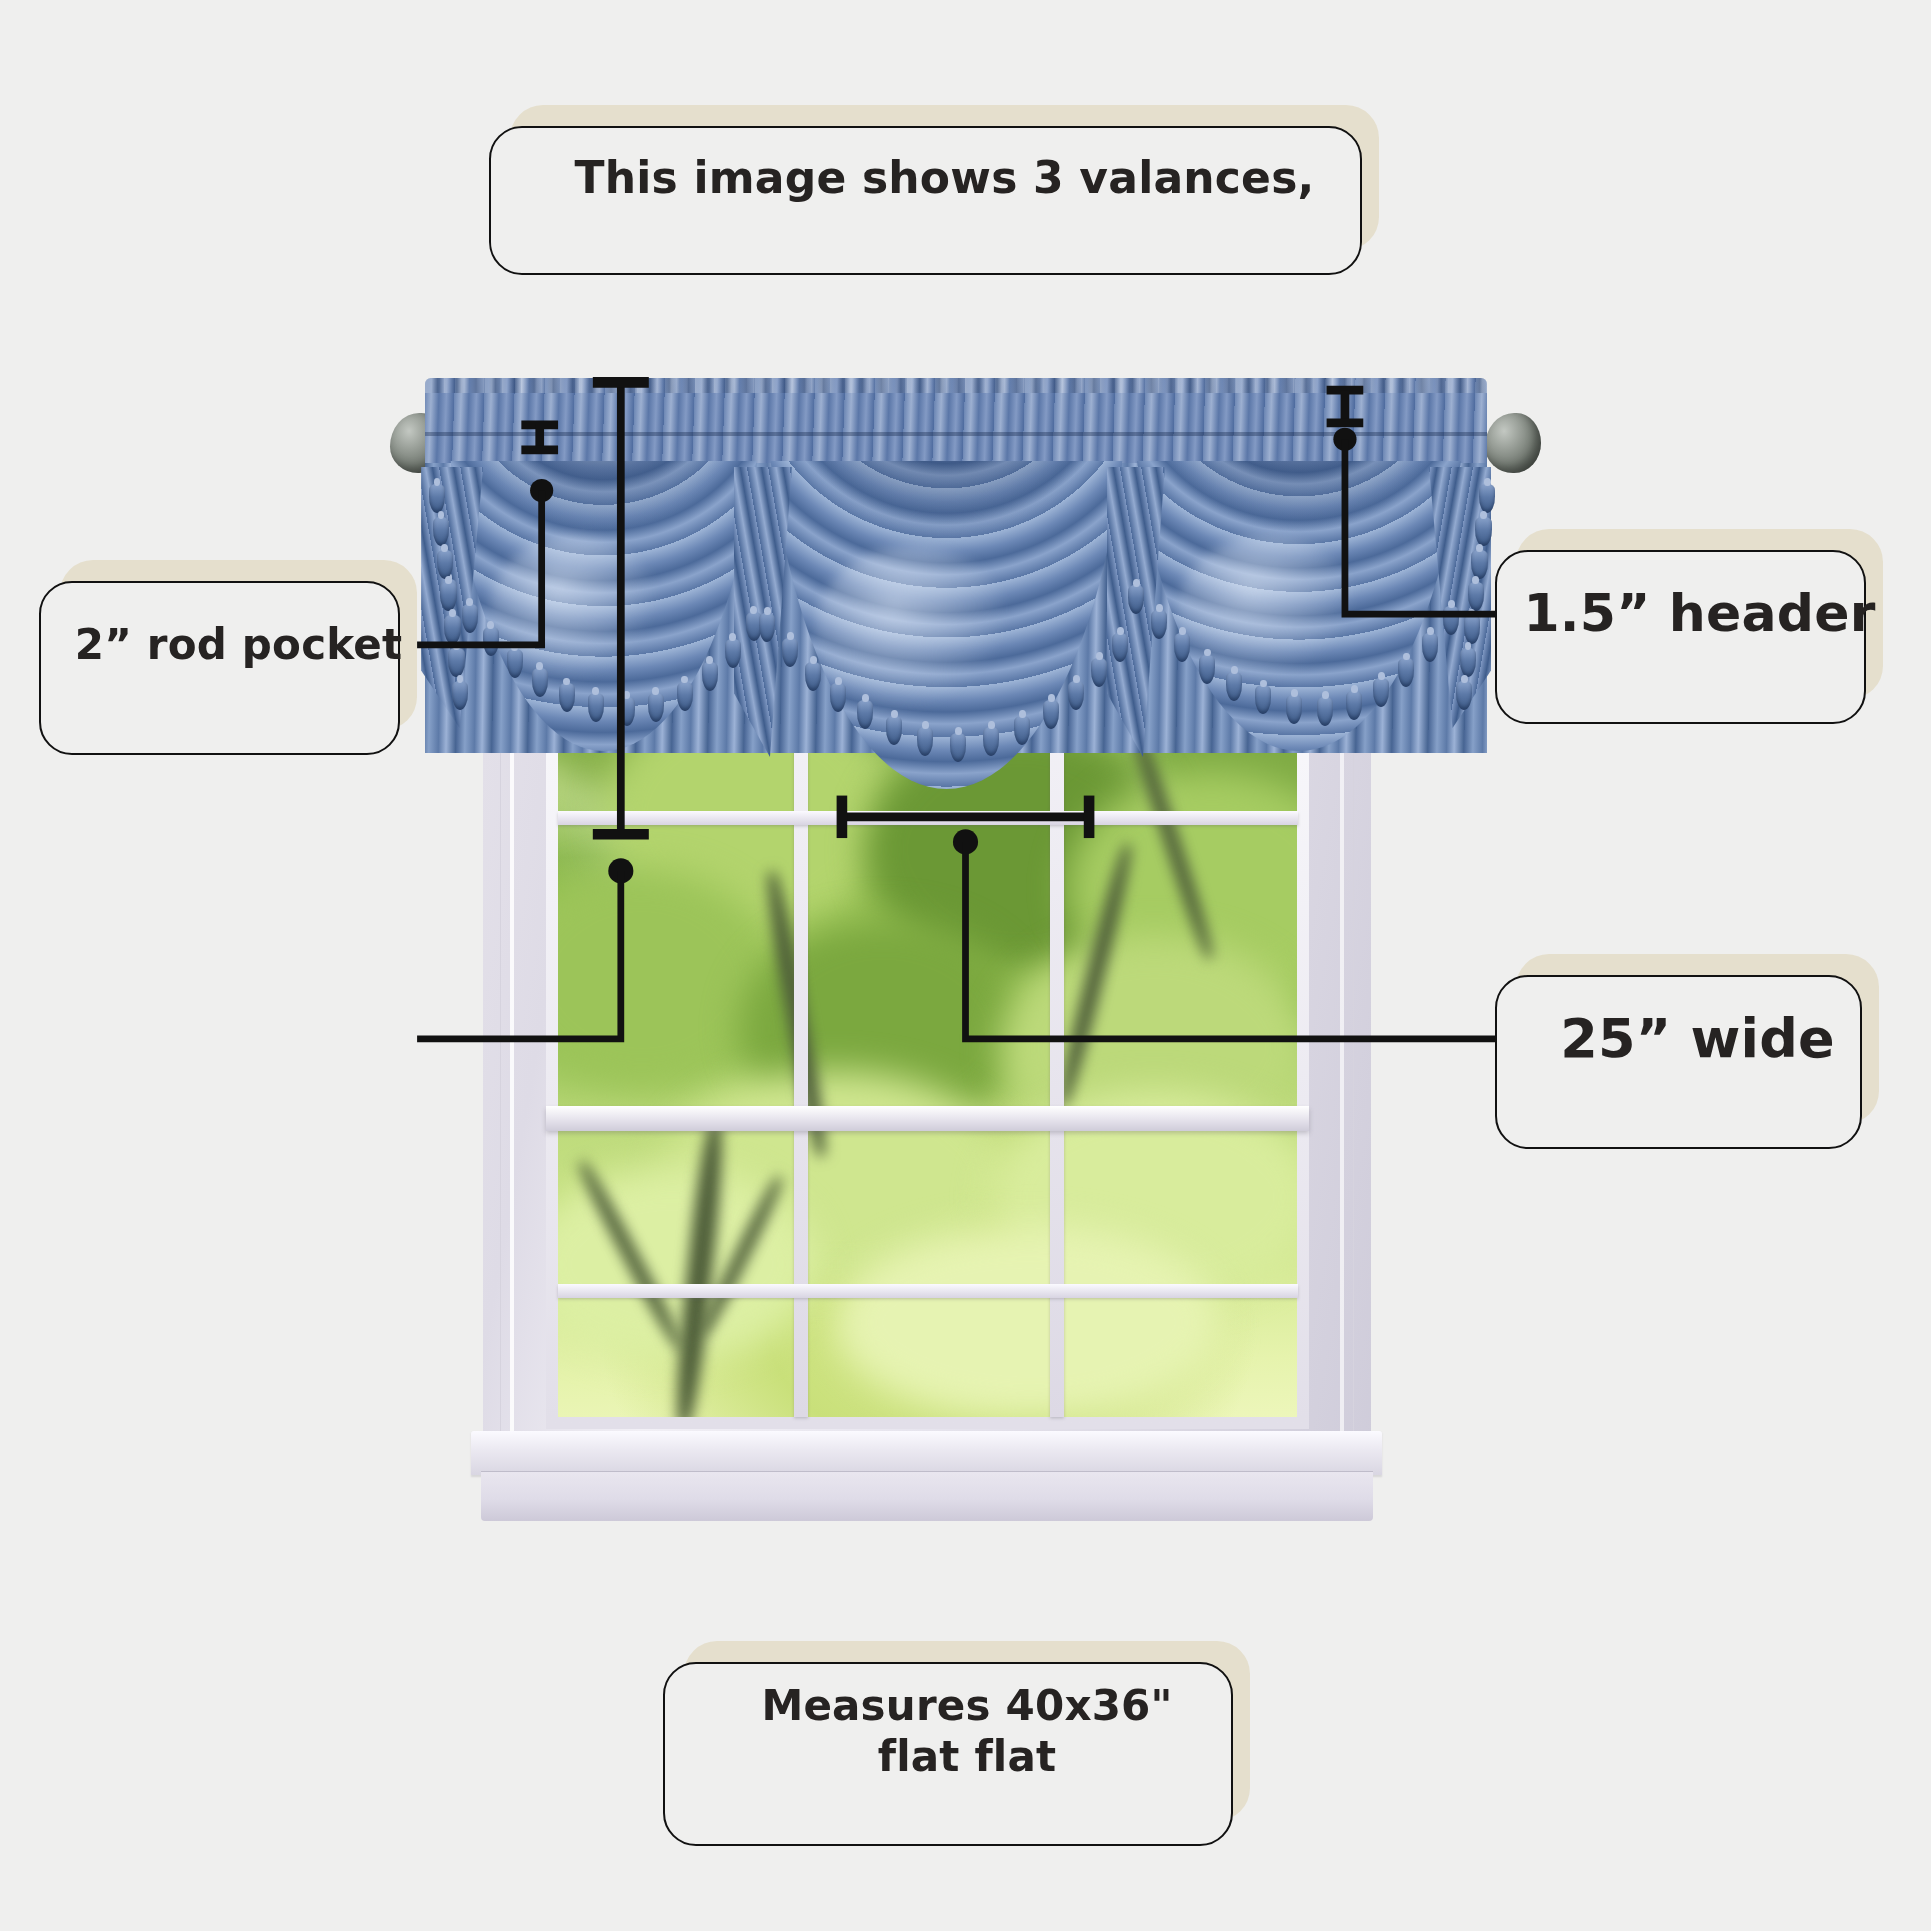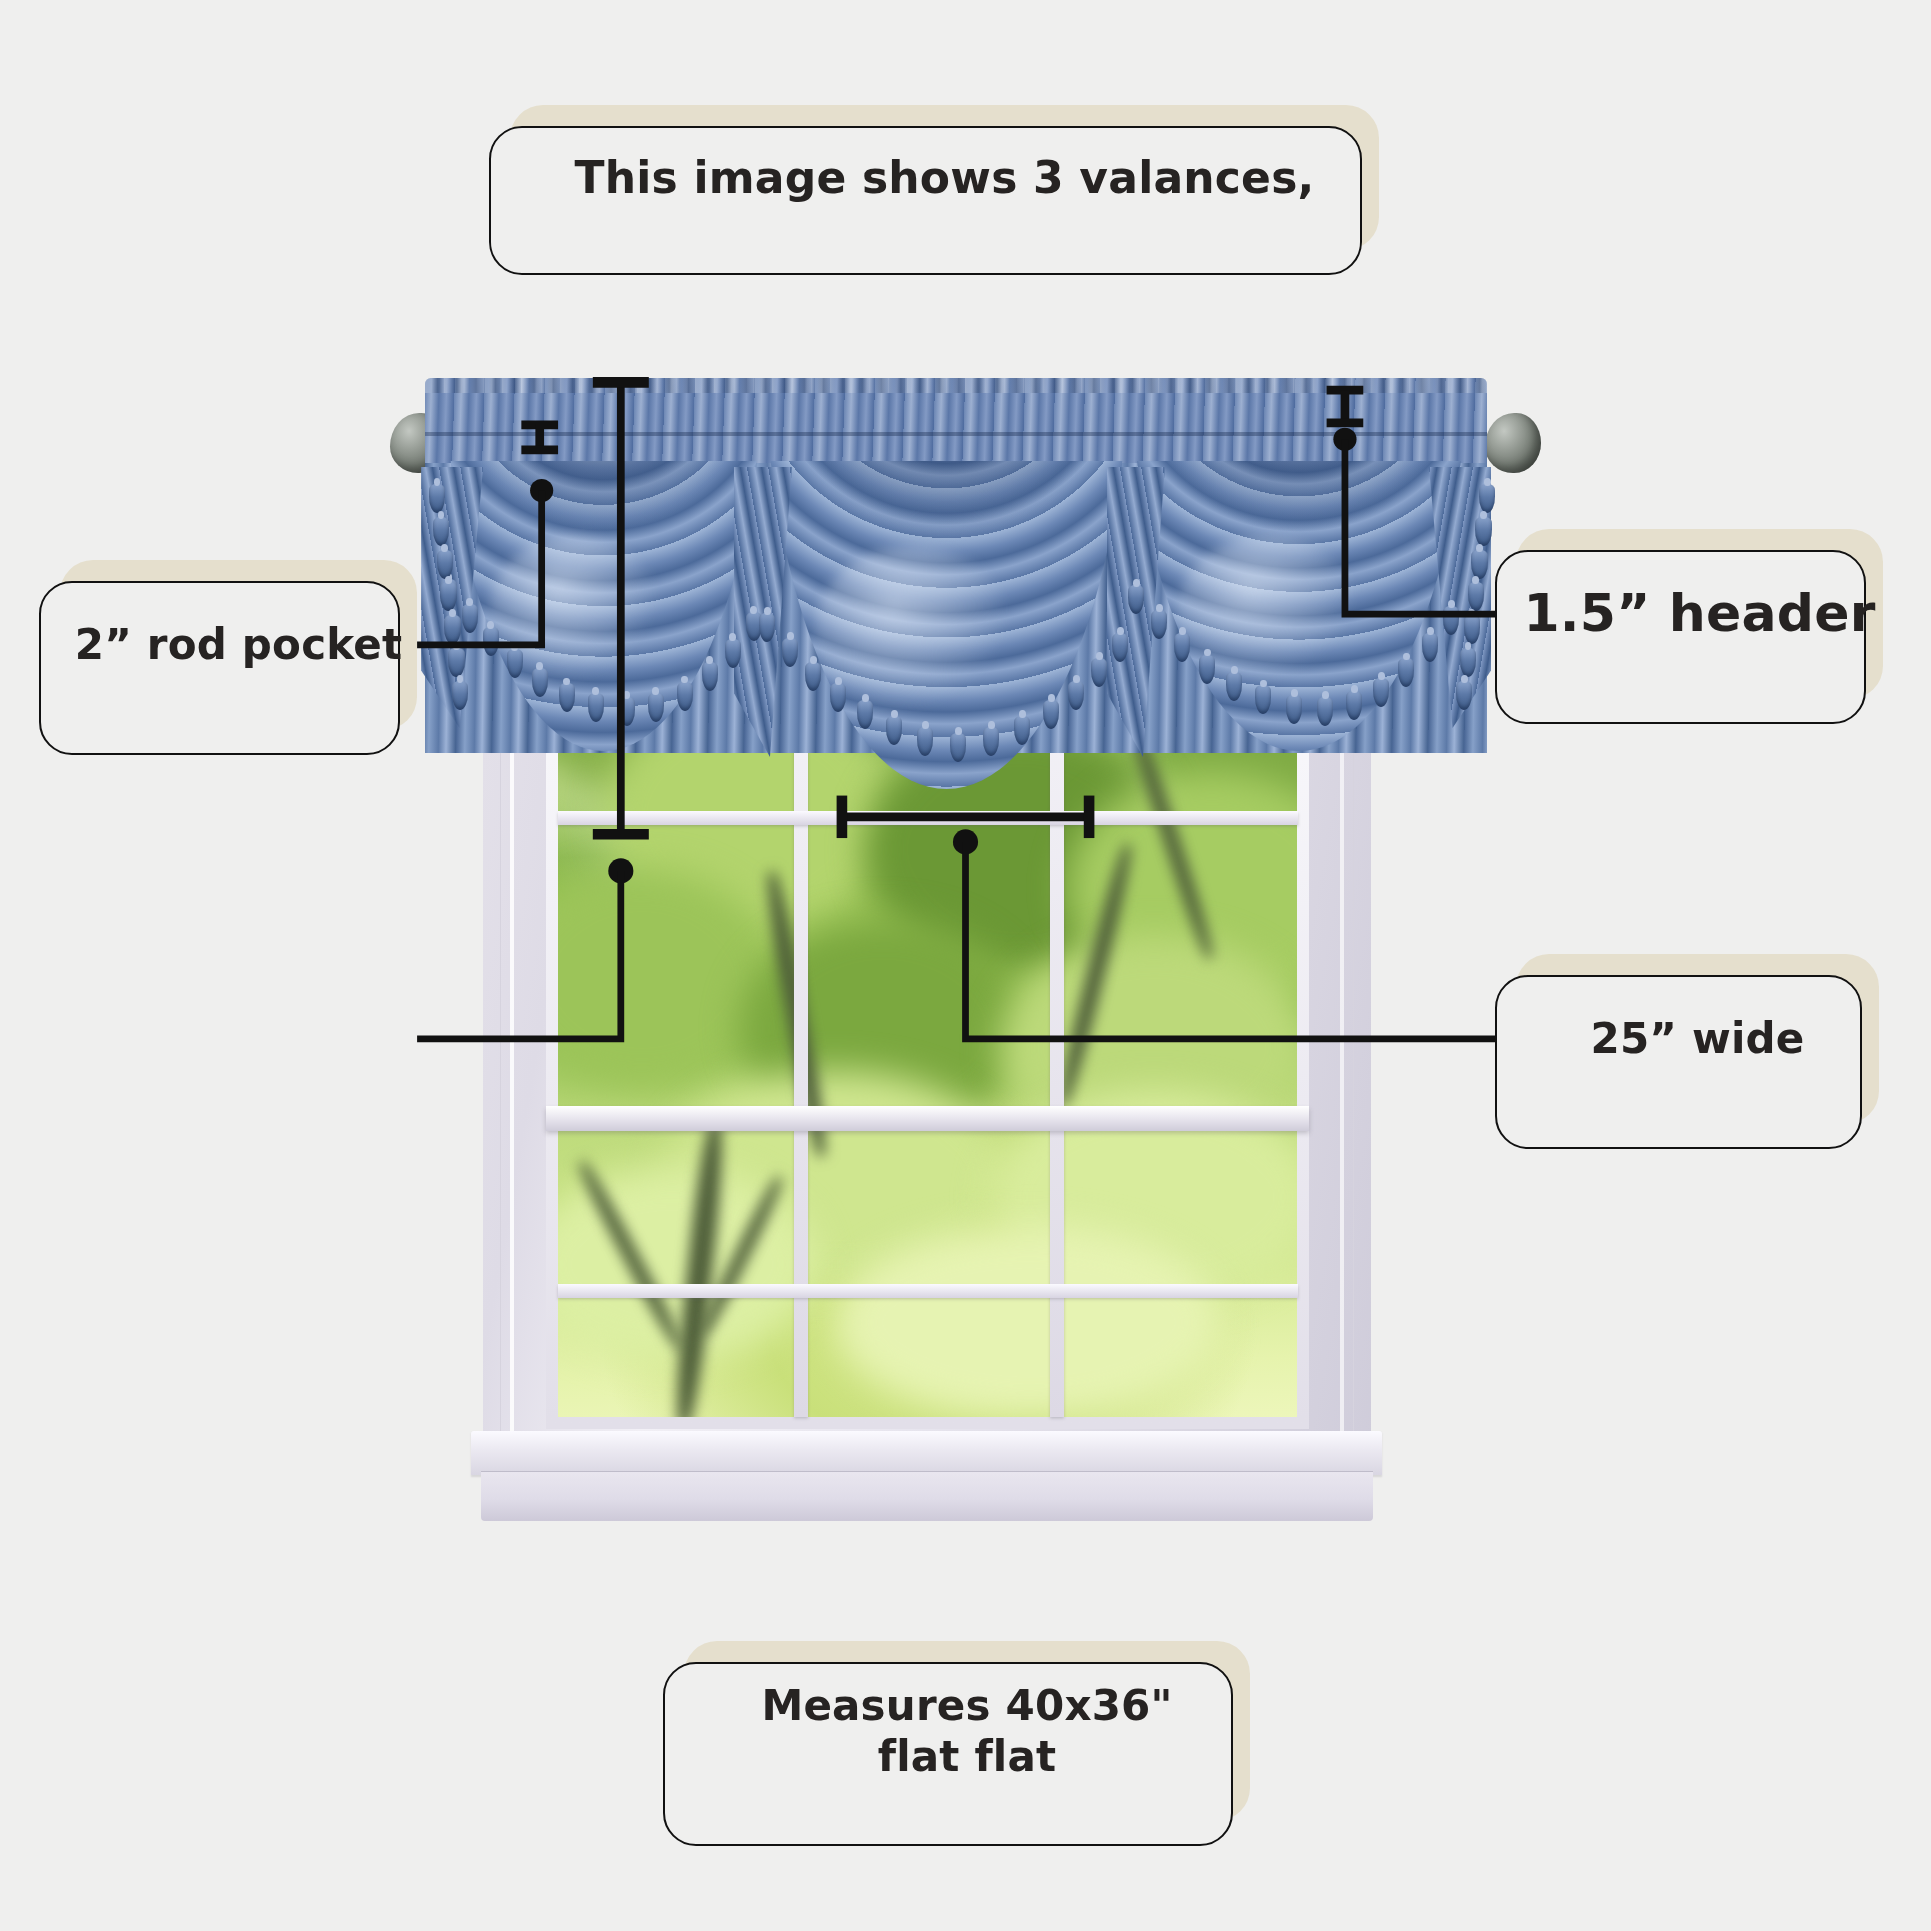--- a/index.html
+++ b/index.html
@@ -249,21 +249,21 @@
     border: 2.9px solid #111111;
     border-radius: 33px;
     z-index: -1;
     background: #efefee;
   }
 
   #callout-top        { left: 510px;  top: 97px;  width: 869px; height: 145px; font-size: 44px; margin-top: 8px; }
   #callout-rodpocket  { left: 60px;   top: 560px;  width: 357px; height: 170px; font-size: 42px; }
   #callout-header     { left: 1516px; top: 529px;  width: 367px; height: 170px; font-size: 52px; }
   #callout-long       { left: 54px;   top: 954px;  width: 363px; height: 170px; font-size: 42px; }
-  #callout-wide       { left: 1516px; top: 954px;  width: 363px; height: 170px; font-size: 42px; }
+  #callout-wide       { left: 1516px; top: 954px;  width: 363px; height: 170px; font-size: 54px; }
   #callout-flat       { left: 684px;  top: 1641px; width: 566px; height: 180px; font-size: 42px; }
 </style>
 </head>
 <body>
 
 <div id="stage">
 
   <div id="scene">
 
     <div class="win-casing"></div>

